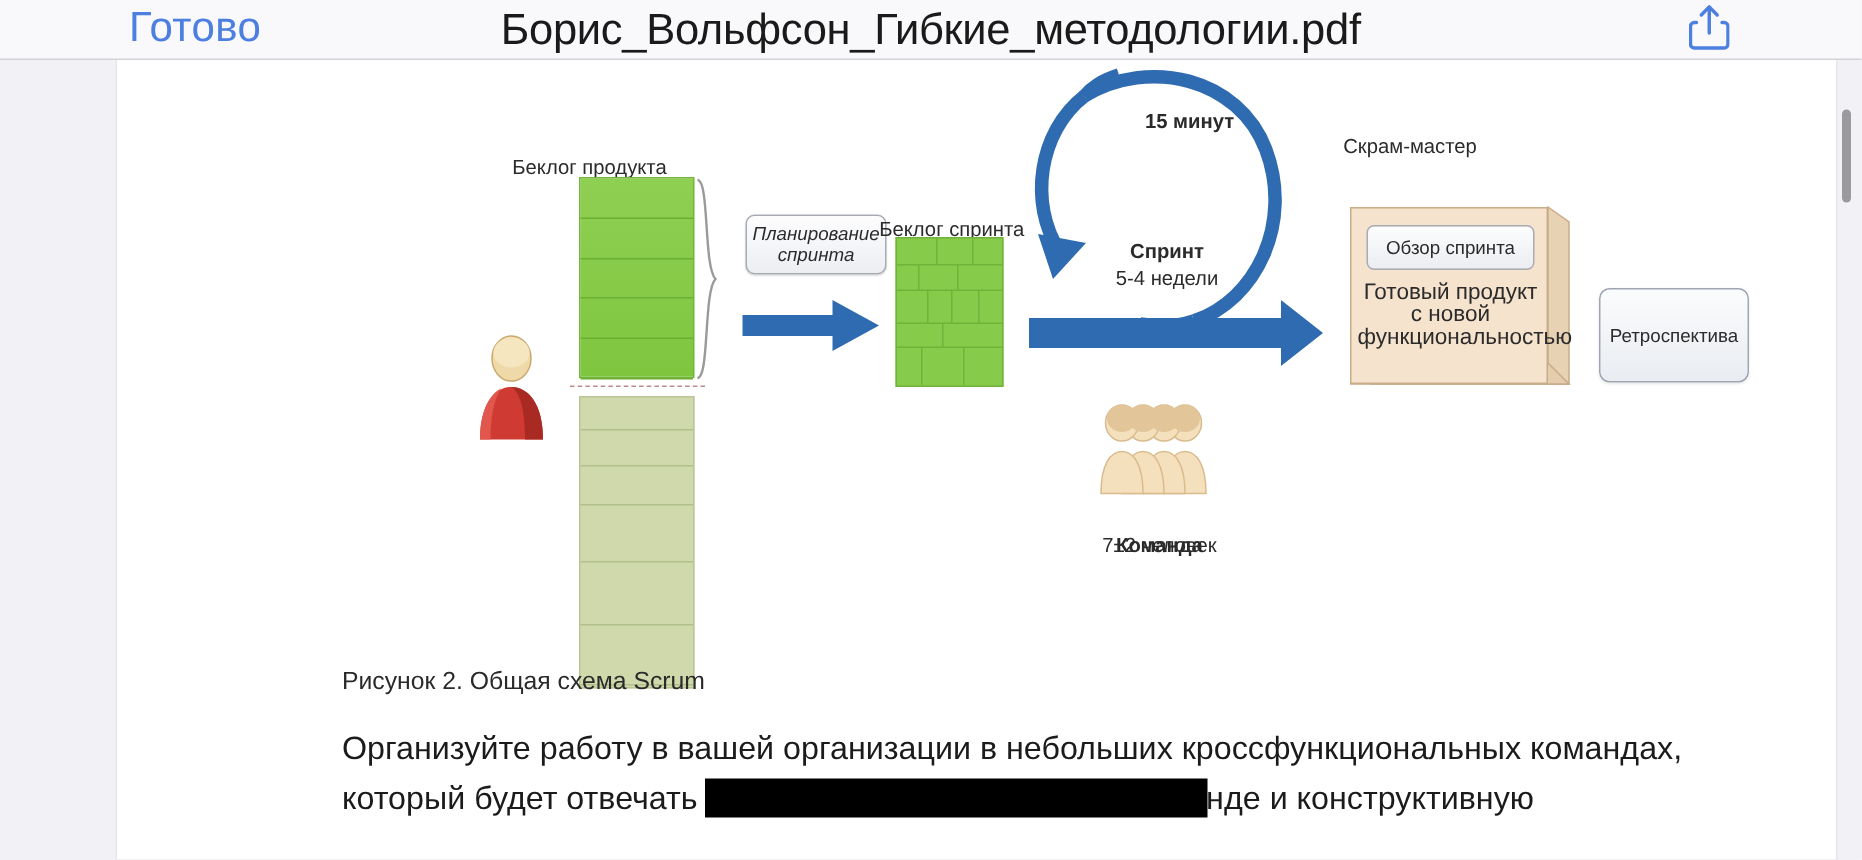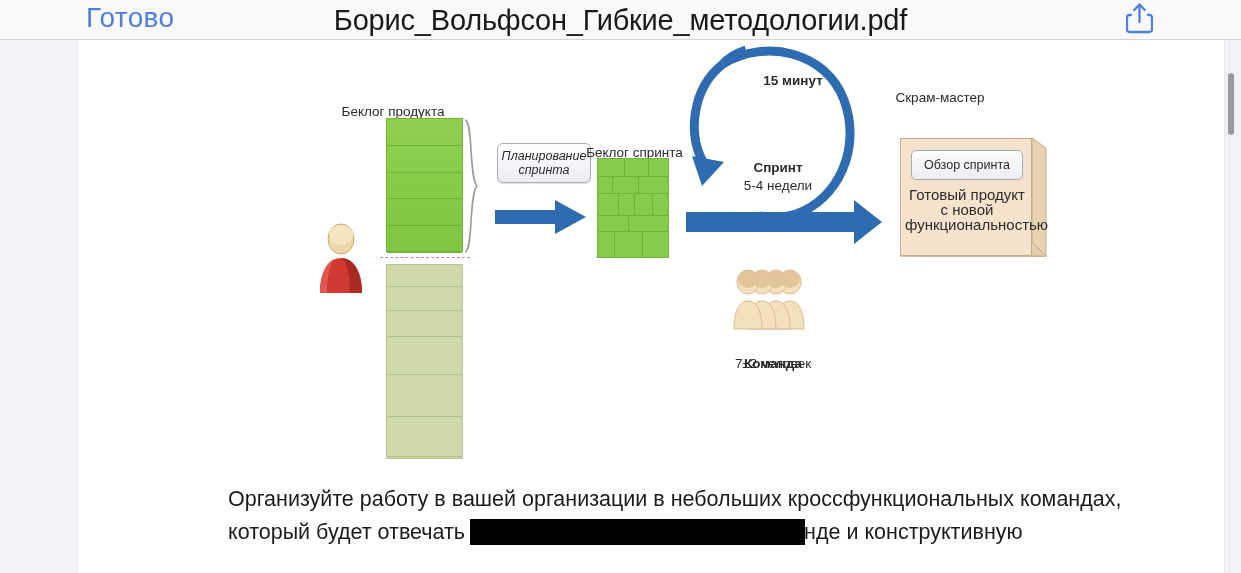--- a/index.html
+++ b/index.html
@@ -321,22 +321,24 @@
           <path d="M132 4 L146 14 L146 122 L132 122 Z" fill="#e8d2b4" stroke="#c9ab88" stroke-width="1"></path>
           <path d="M0 122 L132 122 L146 122 L14 122 Z" fill="#e0c8a6" stroke="#c9ab88" stroke-width="1"></path>
           <path d="M0 108 L14 122 L146 122 L132 108 Z" fill="#e4cdac" stroke="#c9ab88" stroke-width="1"></path>
         </svg>
         <div id="review-front">
           <div id="review-button">Обзор спринта</div>
           <div id="review-text">Готовый продукт с новой функциональностью</div>
         </div>
       </div>
 
+      <div id="retro-box">Ретроспектива</div>
     </div>
 
+    <div id="caption">Рисунок 2. Общая схема Scrum</div>
 
     <div id="body-text">
       <p>Организуйте работу в вашей организации в небольших кроссфункциональных командах,</p>
       <p><span>который будет отвечать </span><span class="redacted">за соблюдение процессов в кома</span><span>нде и конструктивную</span></p>
     </div>
   </div>
 
   <div id="scrollbar-track"></div>
   <div id="scrollbar-thumb"></div>
 </div>

